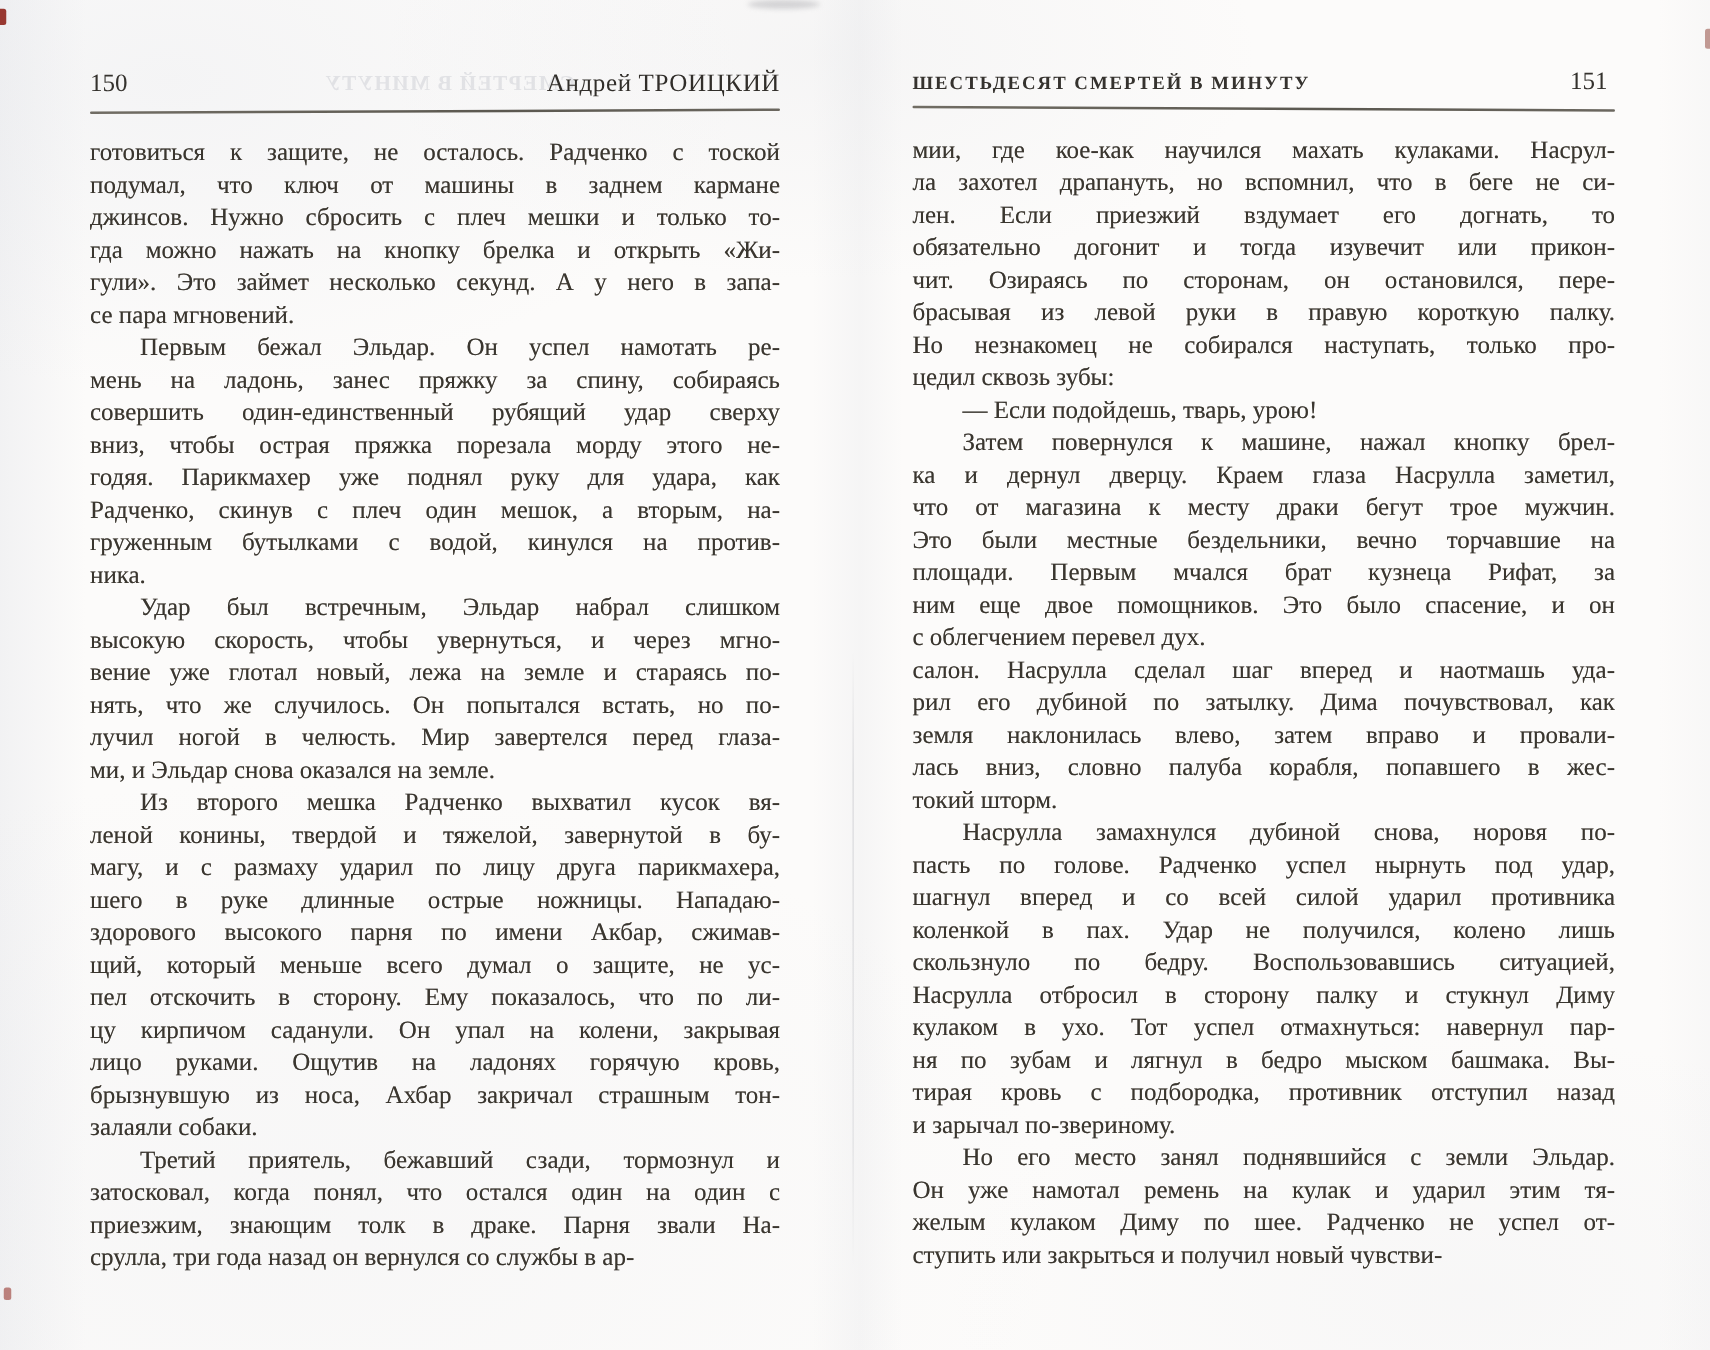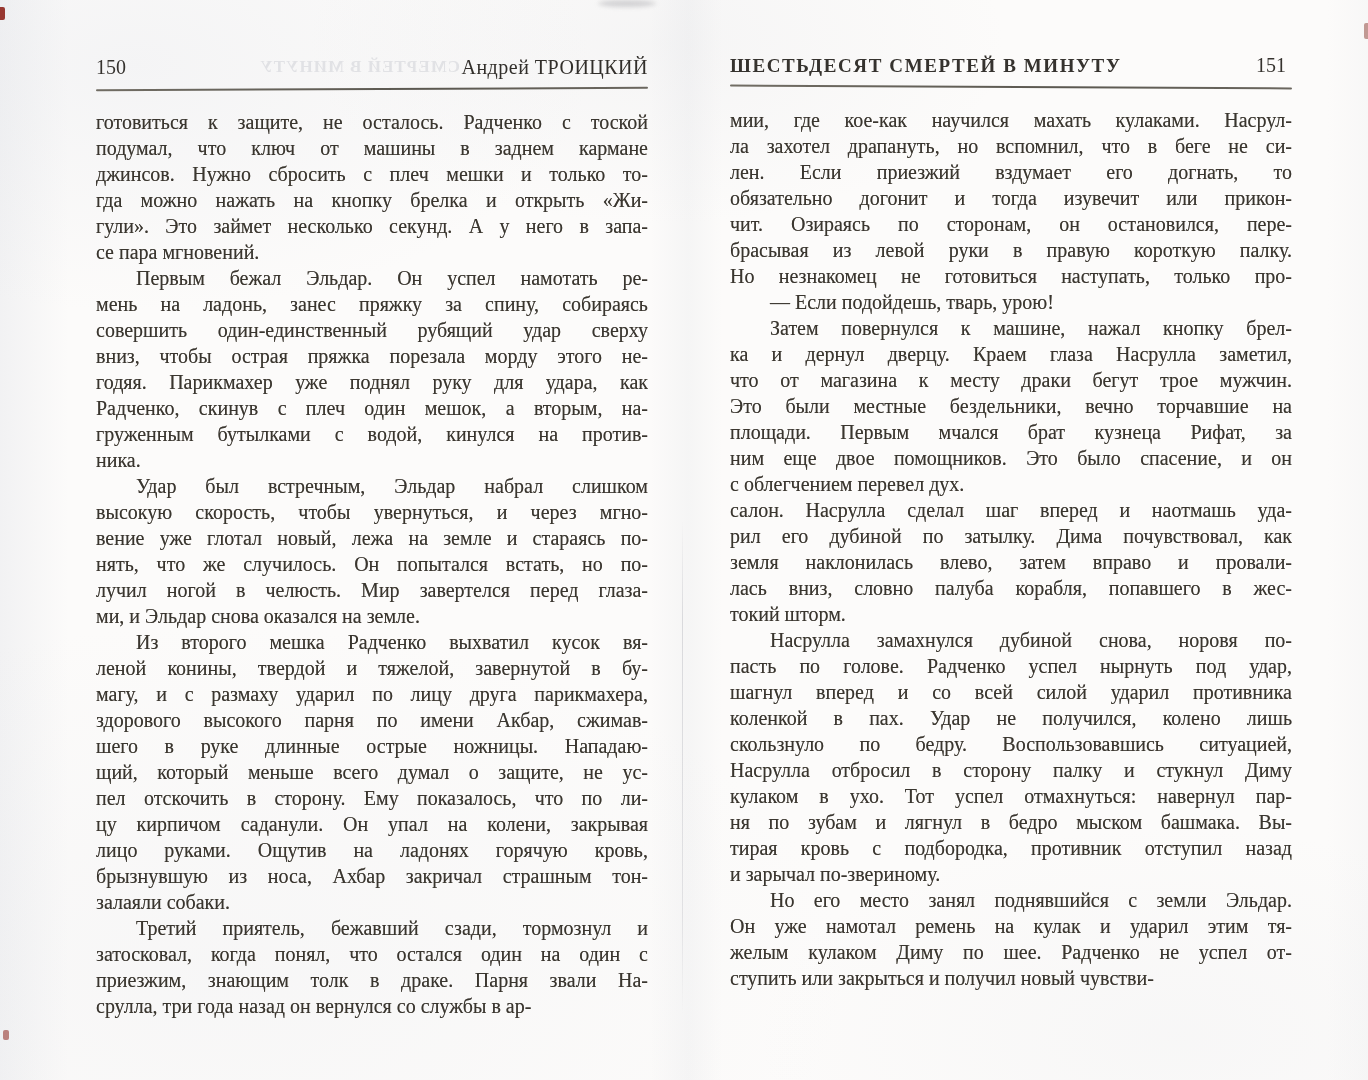--- a/index.html
+++ b/index.html
@@ -12,30 +12,30 @@
     background-image:
       radial-gradient(700px 380px at 10% 6%,  rgba(213,217,226,.20), transparent 65%),
       radial-gradient(900px 500px at 16% 90%, rgba(216,219,226,.14), transparent 70%),
       radial-gradient(600px 300px at 86% 96%, rgba(214,217,224,.12), transparent 70%),
       radial-gradient(500px 260px at 48% 4%,  rgba(205,208,216,.14), transparent 70%),
       linear-gradient(90deg,  rgba(205,209,218,.22), rgba(252,251,250,0) 5%),
       linear-gradient(270deg, rgba(210,213,220,.10), rgba(252,251,250,0) 3%),
       linear-gradient(90deg, transparent 47.5%, rgba(187,192,202,.10) 50.3%, transparent 52.8%);
   }
   .page{position:absolute;}
-  .page-left {left:96px; top:56px; width:552px;}
+  .page-left {left:72px; top:56px; width:552px;}
   .page-right{left:730px; top:54px; width:562px;}
 
   .page-header{
     display:flex;justify-content:space-between;align-items:baseline;
     font-size:20px;color:#312e2a;
   }
   .page-right .page-header{padding-right:6px;}
   .running-head{letter-spacing:.5px;}
-  .page-right .running-head{letter-spacing:1.6px;font-size:19px;font-weight:bold;color:#35322e;}
+  .page-right .running-head{letter-spacing:1.6px;font-size:15px;font-weight:bold;color:#35322e;}
   .page-num{font-size:20px;color:#35322e;}
   .head-rule{
     height:2px;margin-top:9px;border-radius:1px;
     background:linear-gradient(90deg,#716d64,#5b5850 60%,#6b675f);
   }
   .page-left  .head-rule{transform:rotate(-.25deg);}
   .page-right .head-rule{transform:rotate(.3deg);}
 
   .page-body{margin-top:19px;font-size:20px;color:#3a362f;}
   .para{margin:0;}
@@ -114,22 +114,22 @@
           <div class="line">высокую скорость, чтобы увернуться, и через мгно-</div>
           <div class="line">вение уже глотал новый, лежа на земле и стараясь по-</div>
           <div class="line">нять, что же случилось. Он попытался встать, но по-</div>
           <div class="line">лучил ногой в челюсть. Мир завертелся перед глаза-</div>
           <div class="line last">ми, и Эльдар снова оказался на земле.</div>
         </div>
         <div class="para">
           <div class="line first-indent">Из второго мешка Радченко выхватил кусок вя-</div>
           <div class="line">леной конины, твердой и тяжелой, завернутой в бу-</div>
           <div class="line">магу, и с размаху ударил по лицу друга парикмахера,</div>
+          <div class="line">шего в руке длинные острые ножницы. Нападаю-</div>
           <div class="line">здорового высокого парня по имени Акбар, сжимав-</div>
-          <div class="line">шего в руке длинные острые ножницы. Нападаю-</div>
           <div class="line">щий, который меньше всего думал о защите, не ус-</div>
           <div class="line">пел отскочить в сторону. Ему показалось, что по ли-</div>
           <div class="line">цу кирпичом саданули. Он упал на колени, закрывая</div>
           <div class="line">лицо руками. Ощутив на ладонях горячую кровь,</div>
           <div class="line">брызнувшую из носа, Ахбар закричал страшным тон-</div>
           <div class="line last">залаяли собаки.</div>
         </div>
         <div class="para">
           <div class="line first-indent">Третий приятель, бежавший сзади, тормознул и</div>
           <div class="line">затосковал, когда понял, что остался один на один с</div>
@@ -146,21 +146,22 @@
     </div>
     <div class="head-rule"></div>
     <div class="page-body" id="right-body">
         <div class="para">
           <div class="line">мии, где кое-как научился махать кулаками. Насрул-</div>
           <div class="line">ла захотел драпануть, но вспомнил, что в беге не си-</div>
           <div class="line">лен. Если приезжий вздумает его догнать, то</div>
           <div class="line">обязательно догонит и тогда изувечит или прикон-</div>
           <div class="line">чит. Озираясь по сторонам, он остановился, пере-</div>
           <div class="line">брасывая из левой руки в правую короткую палку.</div>
-          <div class="line">Но незнакомец не готовиться наступать, только про-</div>
+          <div class="line">Но незнакомец не собирался наступать, только про-</div>
+          <div class="line last">цедил сквозь зубы:</div>
         </div>
         <div class="para">
           <div class="line first-indent last">— Если подойдешь, тварь, урою!</div>
         </div>
         <div class="para">
           <div class="line first-indent">Затем повернулся к машине, нажал кнопку брел-</div>
           <div class="line">ка и дернул дверцу. Краем глаза Насрулла заметил,</div>
           <div class="line">что от магазина к месту драки бегут трое мужчин.</div>
           <div class="line">Это были местные бездельники, вечно торчавшие на</div>
           <div class="line">площади. Первым мчался брат кузнеца Рифат, за</div>

